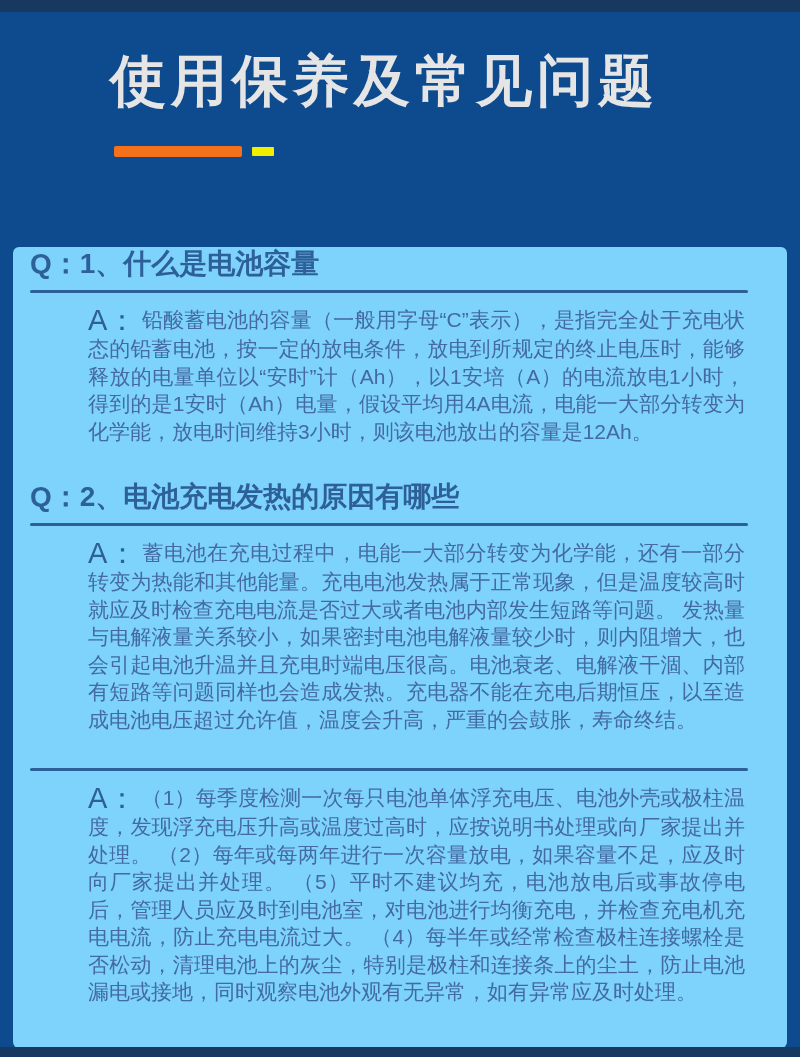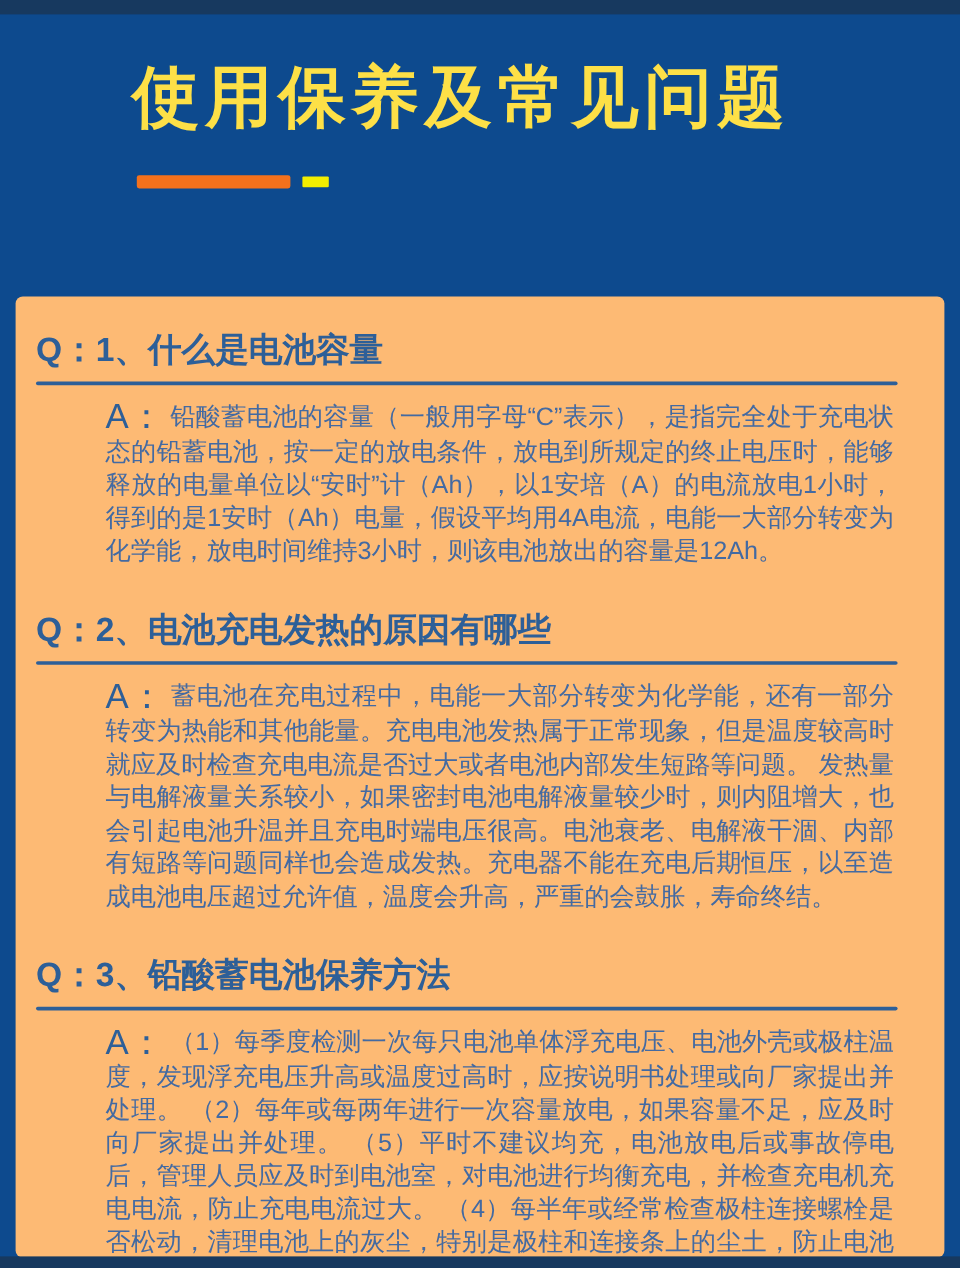--- a/index.html
+++ b/index.html
@@ -20,21 +20,21 @@
     position: absolute; bottom: 0; left: 0; right: 0;
     height: 10px; background: #17395f;
   }
   .page-title {
     position: absolute;
     top: 44px; left: 110px;
     margin: 0;
     font-size: 56px;
     font-weight: bold;
     letter-spacing: 5px;
-    color: #fde047;
+    color: #e5e5e5;
     white-space: nowrap;
     text-align: right;
   }
   .accent-bars {
     position: absolute;
     top: 146px; left: 114px;
     display: flex;
     align-items: center;
     gap: 10px;
   }
@@ -45,23 +45,23 @@
   }
   .bar-yellow {
     width: 22px; height: 9px;
     background: #f2ee00;
     border-radius: 1px;
   }
   .faq-card {
     position: absolute;
     left: 13px; right: 13px;
     top: 247px; bottom: 9px;
-    background: #fdba74;
+    background: #7dd3fc;
     border-radius: 6px;
-    padding-top: 28px;
+    padding-top: 0;
   }
   .faq-item + .faq-item { margin-top: 35px; }
   .question {
     margin: 0 39px 0 17px;
     font-size: 28px;
     font-weight: bold;
     line-height: 34px;
     color: #2d5f98;
     white-space: nowrap;
   }
@@ -107,20 +107,19 @@
     <p class="answer"><span class="a-label">A：</span><span>铅酸蓄电池的容量（一般用字母“C”表示），是指完全处于充电状态的铅蓄电池，按一定的放电条件，放电到所规定的终止电压时，能够释放的电量单位以“安时”计（Ah），以1安培（A）的电流放电1小时，得到的是1安时（Ah）电量，假设平均用4A电流，电能一大部分转变为化学能，放电时间维持3小时，则该电池放出的容量是12Ah。</span></p>
   </section>
 
   <section class="faq-item">
     <h2 class="question"><span>Q：</span><span>2、电池充电发热的原因有哪些</span></h2>
     <div class="rule"></div>
     <p class="answer"><span class="a-label">A：</span><span>蓄电池在充电过程中，电能一大部分转变为化学能，还有一部分转变为热能和其他能量。充电电池发热属于正常现象，但是温度较高时就应及时检查充电电流是否过大或者电池内部发生短路等问题。 发热量与电解液量关系较小，如果密封电池电解液量较少时，则内阻增大，也会引起电池升温并且充电时端电压很高。电池衰老、电解液干涸、内部有短路等问题同样也会造成发热。充电器不能在充电后期恒压，以至造成电池电压超过允许值，温度会升高，严重的会鼓胀，寿命终结。</span></p>
   </section>
 
   <section class="faq-item">
-    <h2 class="question"><span>Q：</span><span>3、铅酸蓄电池保养方法</span></h2>
     <div class="rule"></div>
     <p class="answer"><span class="a-label">A：</span><span>（1）每季度检测一次每只电池单体浮充电压、电池外壳或极柱温度，发现浮充电压升高或温度过高时，应按说明书处理或向厂家提出并处理。 （2）每年或每两年进行一次容量放电，如果容量不足，应及时向厂家提出并处理。 （5）平时不建议均充，电池放电后或事故停电后，管理人员应及时到电池室，对电池进行均衡充电，并检查充电机充电电流，防止充电电流过大。 （4）每半年或经常检查极柱连接螺栓是否松动，清理电池上的灰尘，特别是极柱和连接条上的尘土，防止电池漏电或接地，同时观察电池外观有无异常，如有异常应及时处理。</span></p>
   </section>
 
 </main>
 
 <div class="edge-strip-bottom"></div>
 
 </body></html>

